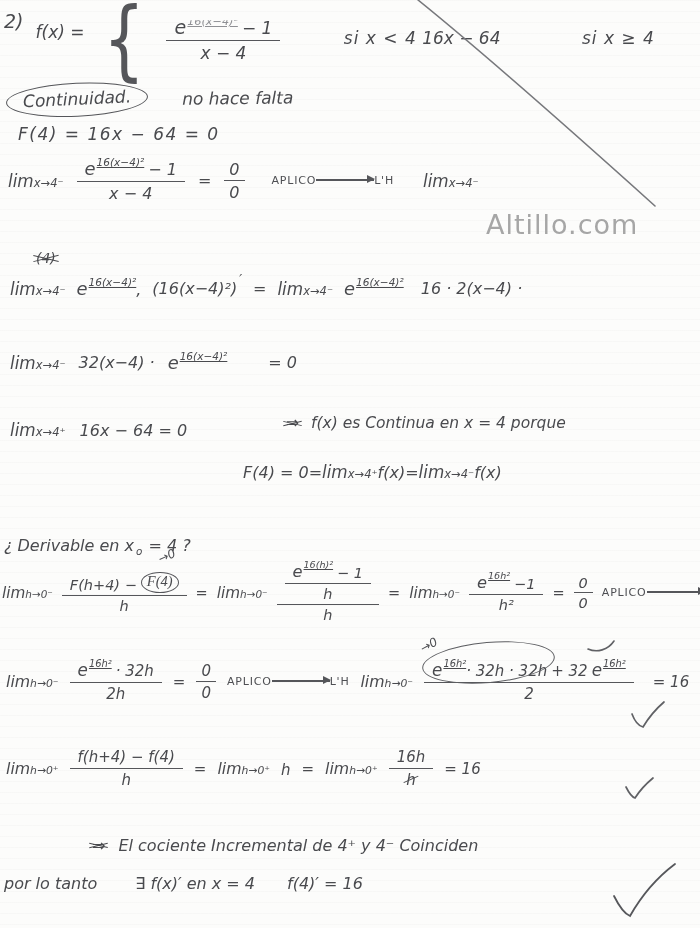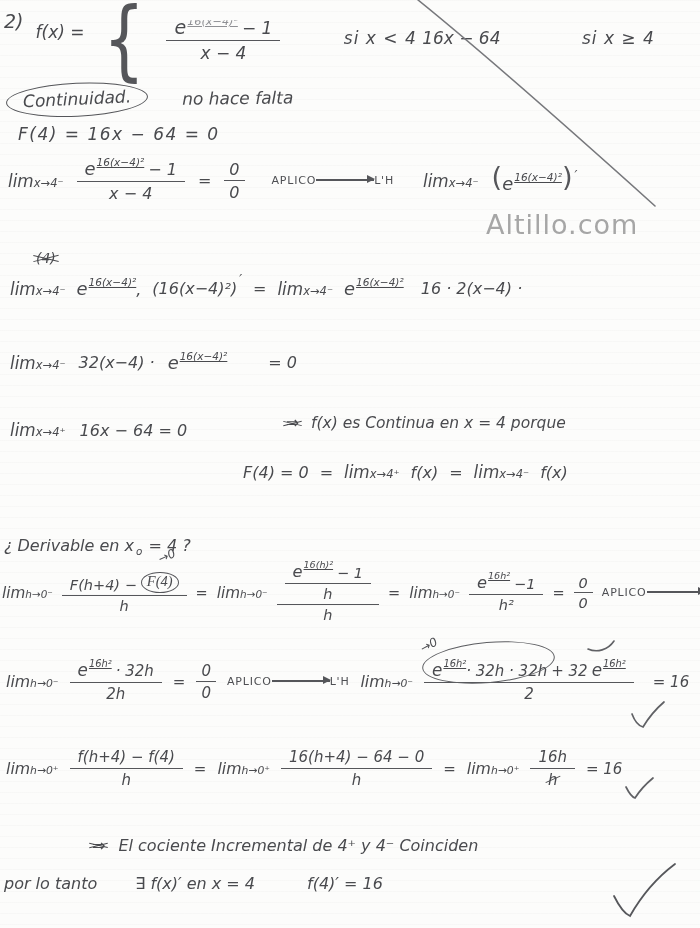--- a/index.html
+++ b/index.html
@@ -60,28 +60,28 @@
   .r-def .pnum{font-size:19px;align-self:flex-start;margin-top:8px;}
   .r-def .flhs{align-self:flex-start;margin-top:20px;}
   .r-cont{left:6px;top:82px;gap:34px;font-size:17px;transform:rotate(-0.6deg);}
   .r-f4{left:18px;top:124px;font-size:17px;letter-spacing:1.5px;}
   .r-lim1{left:8px;top:158px;gap:13px;font-size:16px;}
   .r-scratch{left:36px;top:250px;font-size:14px;}
   .r-chain{left:10px;top:278px;gap:11px;font-size:16px;}
   .r-32{left:10px;top:352px;gap:13px;font-size:16px;}
   .r-4p{left:10px;top:420px;gap:14px;font-size:16px;}
   .r-continua{left:286px;top:414px;gap:12px;font-size:15.5px;}
-  .r-ceq{left:243px;top:462px;gap:11px;font-size:16px;}
+  .r-ceq{left:243px;top:462px;font-size:16px;}
   .r-dq{left:4px;top:536px;font-size:16px;gap:2px;}
   .r-d1{left:2px;top:562px;gap:9px;font-size:14.5px;}
   .r-d2{left:6px;top:660px;gap:11px;font-size:15px;}
   .r-d3{left:6px;top:748px;gap:11px;font-size:15px;}
   .r-fin1{left:92px;top:836px;gap:13px;font-size:16px;}
   .r-fin2{left:4px;top:874px;gap:0;font-size:16px;}
-  .gap1{margin-left:38px;} .gap2{margin-left:52px;}
+  .gap1{margin-left:38px;} .gap2{margin-left:32px;}
   .sub{font-size:0.65em;position:relative;top:5px;}
   .qmark{align-self:flex-end;margin-right:3px;}
 </style>
 </head>
 <body>
 
 <div class="row r-def">
   <span class="pnum">2)</span>
   <span class="flhs">f(x) =</span>
   <span class="brace">{</span>
@@ -120,21 +120,20 @@
         <span>− 1</span>
       </span>
     <span class="de">x − 4</span>
   </span>
   <span>=</span>
   <span class="fr fr0"><span class="nu">0</span><span class="de">0</span></span>
   <span class="lh" style="margin-left:14px;">
     <span>APLICO</span><span class="arrow"></span><span>L'H</span>
   </span>
   <span class="lim" style="margin-left:16px;"><span class="lt">lim</span><span class="lu">x→4⁻</span></span>
-  <span><span class="bigparen">(</span><span class="e">e</span><span class="sup">16(x−4)²</span><span class="bigparen">)</span><span class="prime">′</span></span>
 </div>
 
 <div class="wm">Altillo.com</div>
 
 <div class="row r-scratch">
   <span class="scrib">(4)</span>
 </div>
 
 <div class="row r-chain">
   <span class="lim"><span class="lt">lim</span><span class="lu">x→4⁻</span></span>
@@ -240,21 +239,21 @@
   </span>
   <span style="margin-left:8px;">=  16</span>
 </div>
 <div class="ann" style="left:420px;top:638px;transform:rotate(-28deg);">→0</div>
 
 <div class="row r-d3">
   <span class="lim"><span class="lt">lim</span><span class="lu">h→0⁺</span></span>
   <span class="fr"><span class="nu">f(h+4) − f(4)</span><span class="de">h</span></span>
   <span>=</span>
   <span class="lim"><span class="lt">lim</span><span class="lu">h→0⁺</span></span>
-  <span class="fr"><span class="nu">16(h+4) − 64 − 0</span><span class="de">h</span></span>
+  <span class="fr"><span class="de">h</span></span>
   <span>=</span>
   <span class="lim"><span class="lt">lim</span><span class="lu">h→0⁺</span></span>
   <span class="fr"><span class="nu">16h</span><span class="de xout">h</span></span>
   <span>=  16</span>
 </div>
 
 <div class="row r-fin1">
   <span class="scrib">⇒</span>
   <span>El cociente Incremental  de 4⁺ y 4⁻  Coinciden</span>
 </div>

